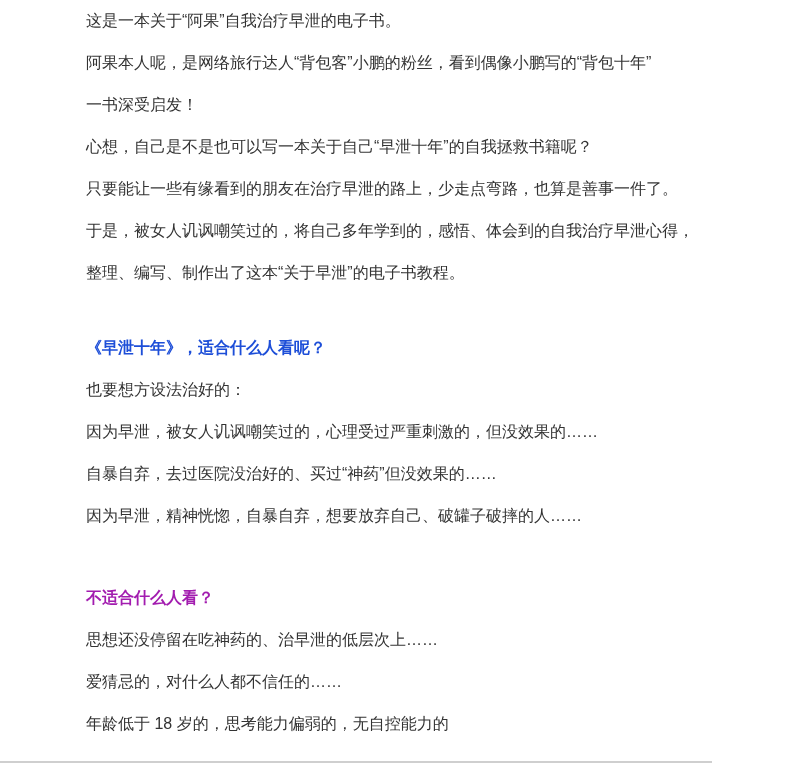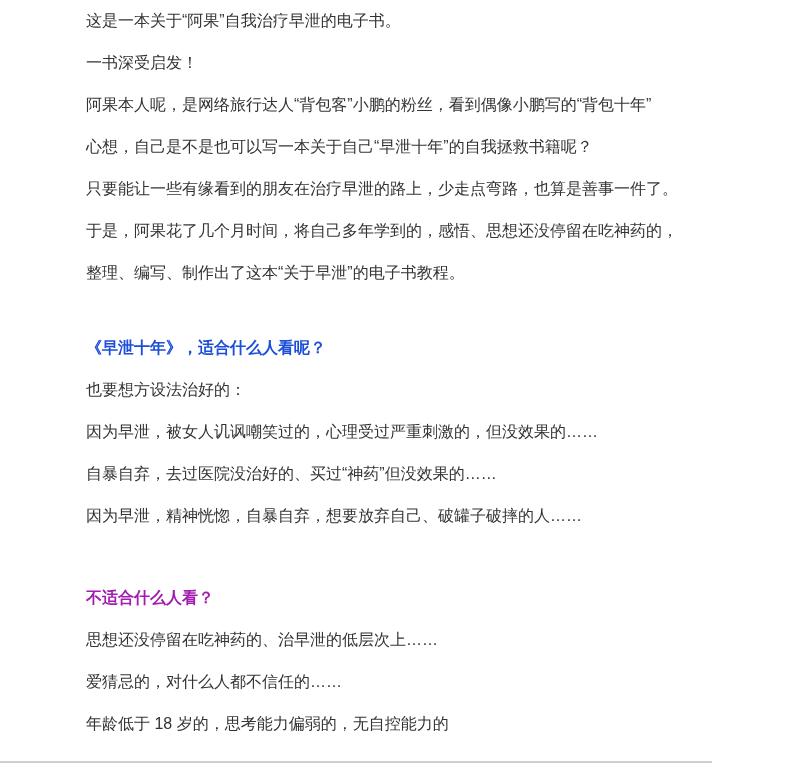--- a/index.html
+++ b/index.html
@@ -62,25 +62,25 @@
   }
 </style>
 </head>
 <body>
 
 <div class="page">
 
   <div class="content">
 
     <p class="line">这是一本关于“阿果”自我治疗早泄的电子书。</p>
+    <p class="line">阿果本人呢，是网络旅行达人“背包客”小鹏的粉丝，看到偶像小鹏写的“背包十年”</p>
     <p class="line">一书深受启发！</p>
-    <p class="line">阿果本人呢，是网络旅行达人“背包客”小鹏的粉丝，看到偶像小鹏写的“背包十年”</p>
     <p class="line">心想，自己是不是也可以写一本关于自己“早泄十年”的自我拯救书籍呢？</p>
     <p class="line">只要能让一些有缘看到的朋友在治疗早泄的路上，少走点弯路，也算是善事一件了。</p>
-    <p class="line">于是，阿果花了几个月时间，将自己多年学到的，感悟、思想还没停留在吃神药的，</p>
+    <p class="line">于是，被女人讥讽嘲笑过的，将自己多年学到的，感悟、体会到的自我治疗早泄心得，</p>
     <p class="line">整理、编写、制作出了这本“关于早泄”的电子书教程。</p>
 
     <h2 class="heading heading-blue gap-before-suitable">《早泄十年》，适合什么人看呢？</h2>
 
     <p class="line">也要想方设法治好的：</p>
     <p class="line">因为早泄，被女人讥讽嘲笑过的，心理受过严重刺激的，但没效果的……</p>
     <p class="line">自暴自弃，去过医院没治好的、买过“神药”但没效果的……</p>
     <p class="line">因为早泄，精神恍惚，自暴自弃，想要放弃自己、破罐子破摔的人……</p>
 
     <h2 class="heading heading-red gap-before-unsuitable">不适合什么人看？</h2>

